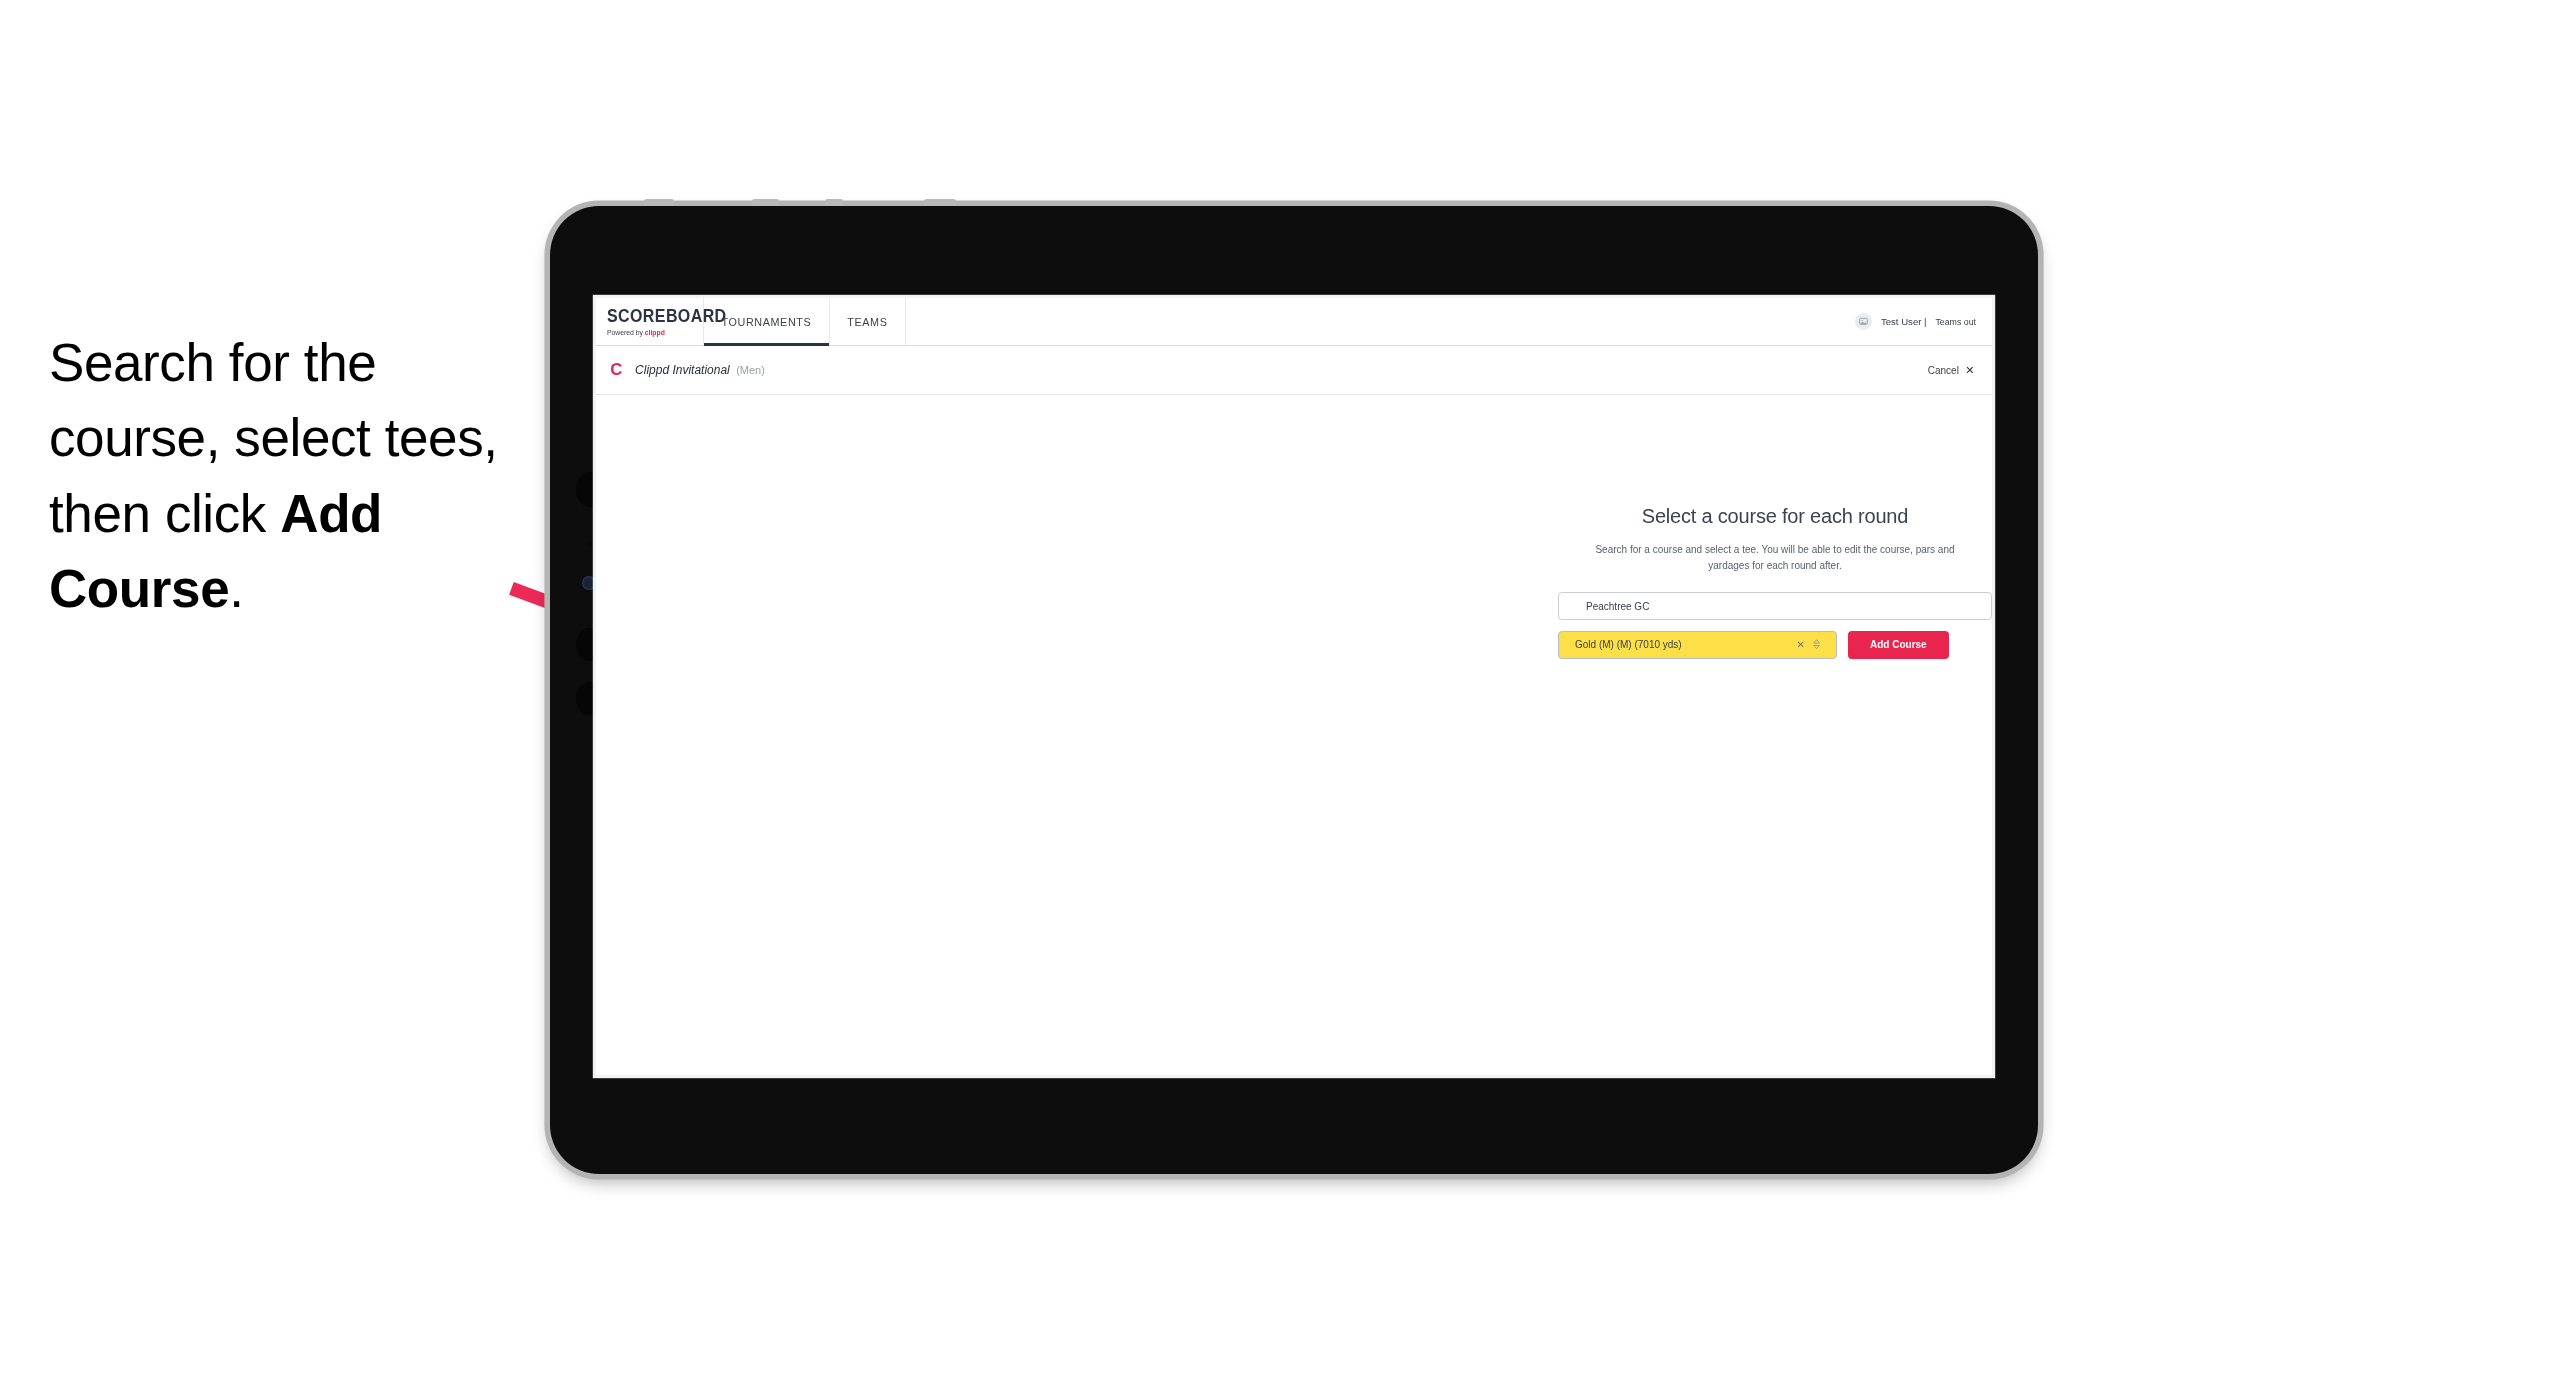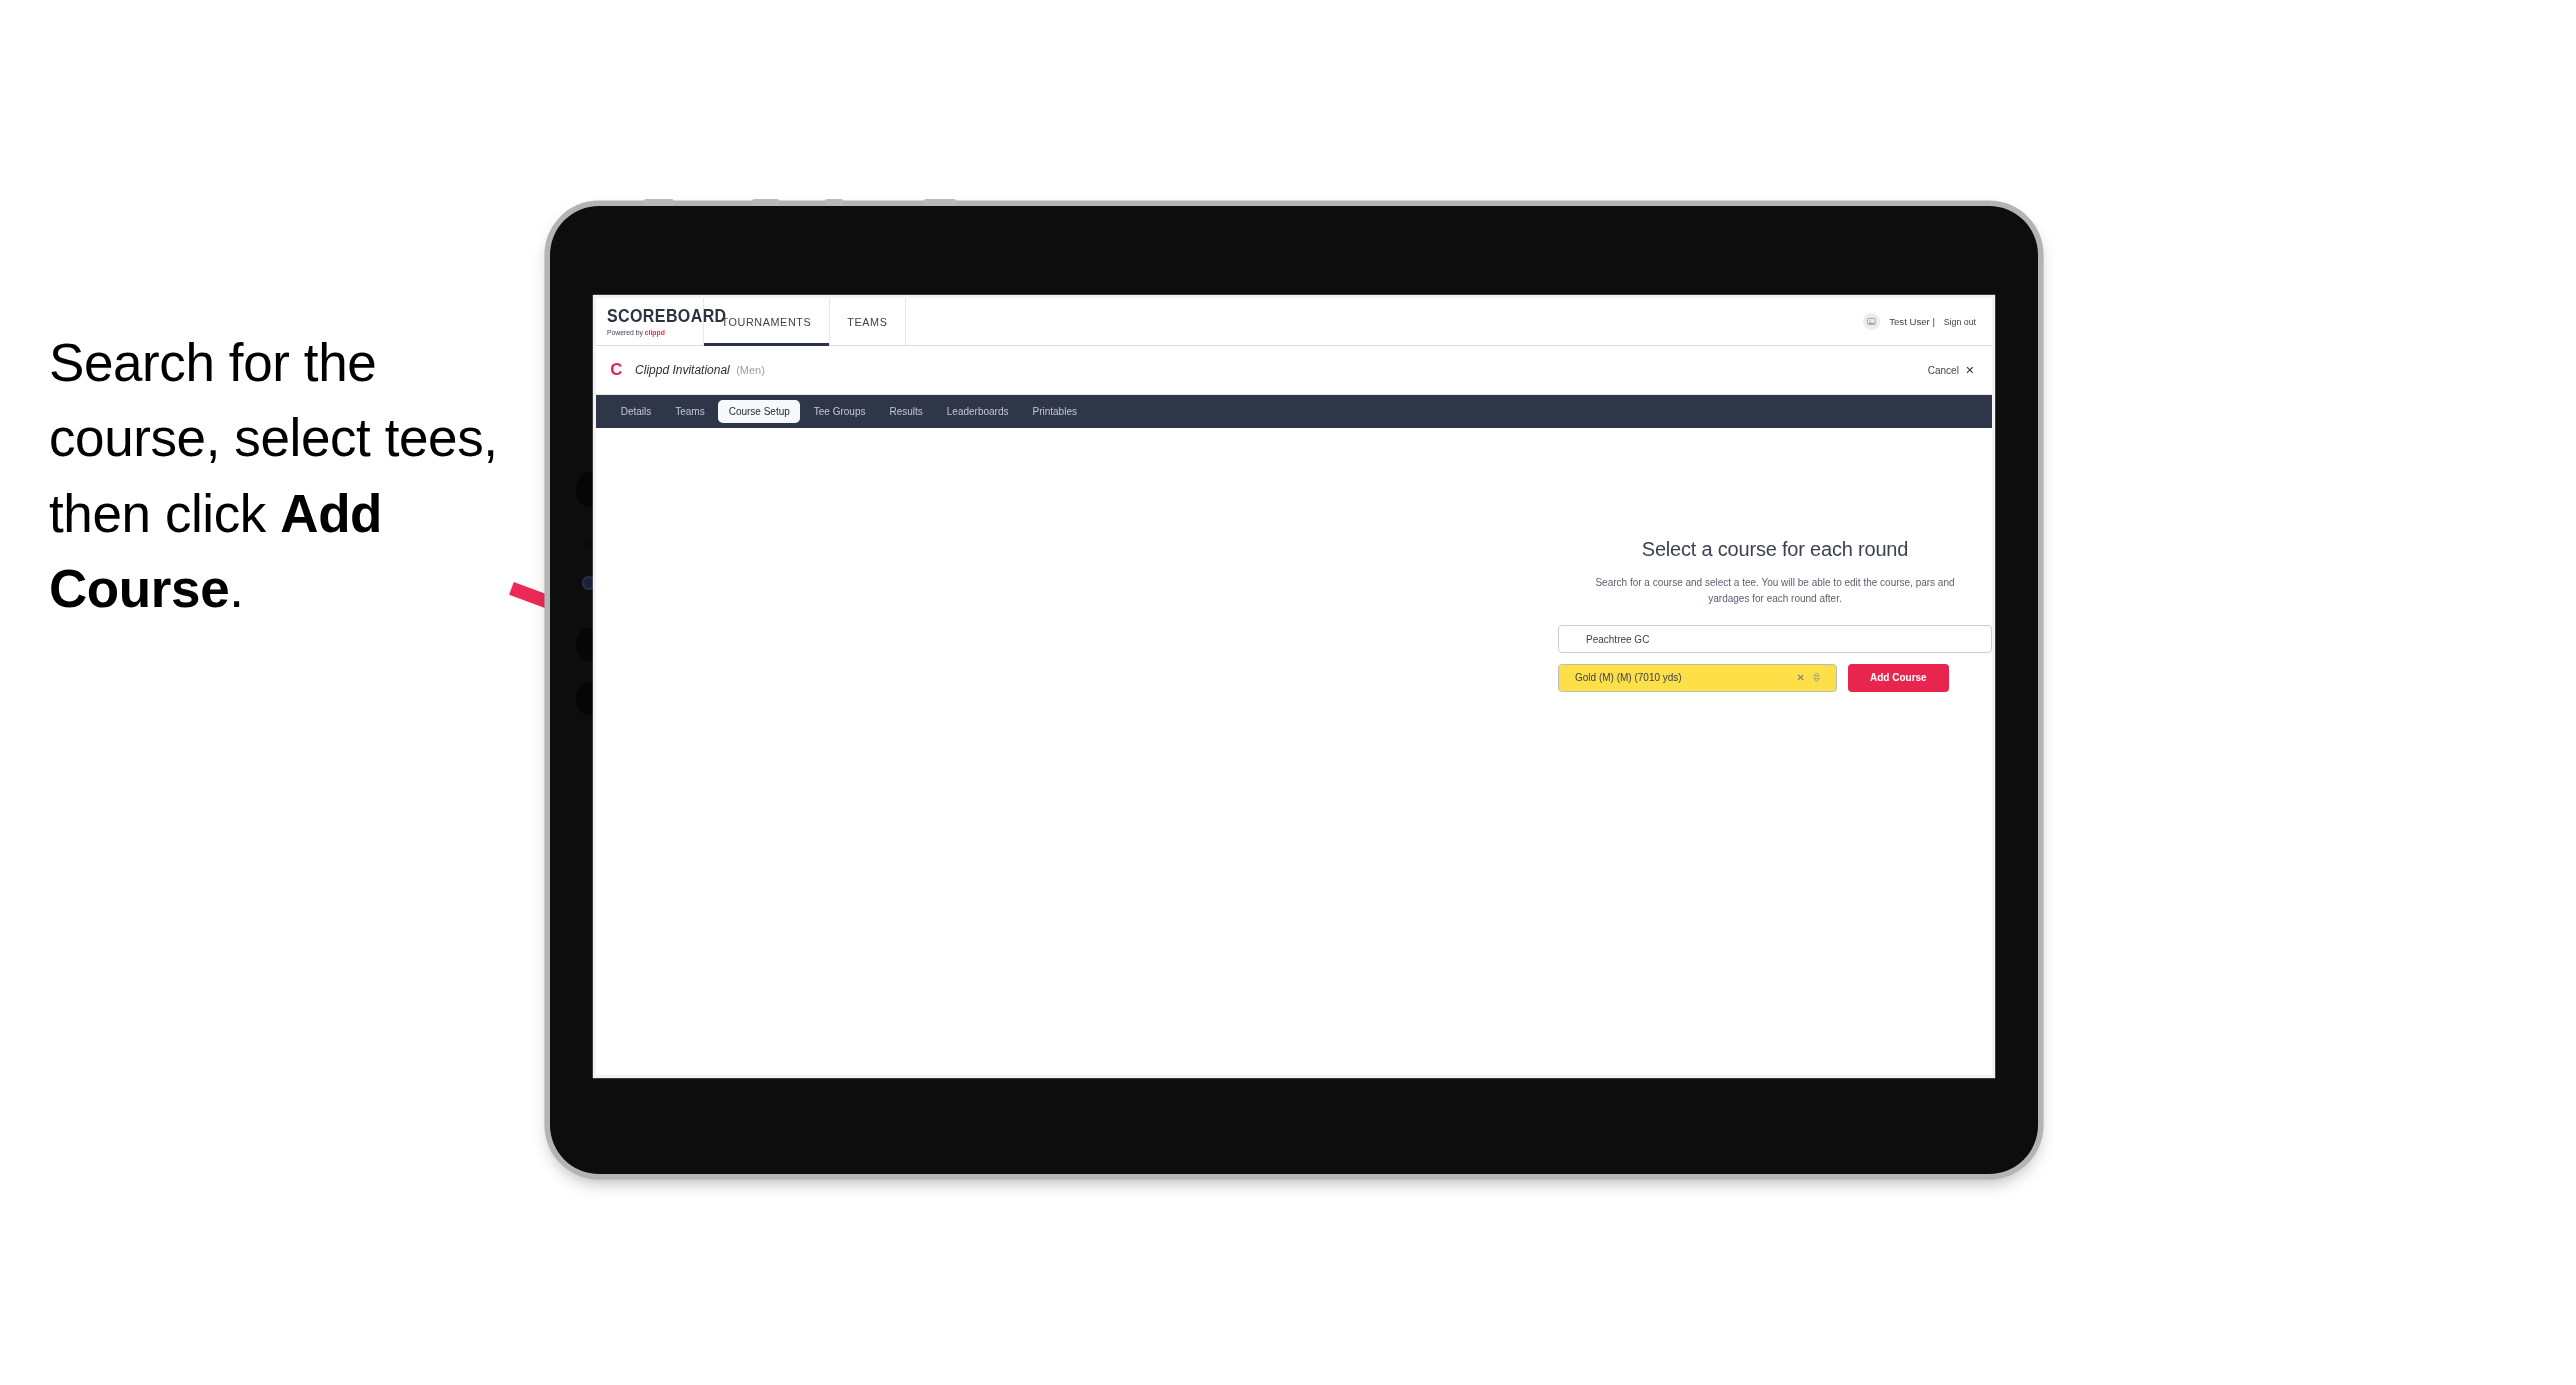--- a/index.html
+++ b/index.html
@@ -287,43 +287,34 @@
 
       <div id="topbar-right">
         <div id="avatar">
           <svg width="8.8" height="8.8" viewBox="0 0 16 16">
             <rect x="1" y="2.5" width="14" height="11" rx="1.8" fill="none" stroke="#8d929c" stroke-width="1.4"></rect>
             <circle cx="5.6" cy="6.4" r="1.1" fill="#8d929c"></circle>
             <path d="M2.2 12.4 L6.4 8.6 L9.4 11.2 L11.4 9.4 L14 12.4 Z" fill="#8d929c"></path>
           </svg>
         </div>
         <span id="user-name">Test User |</span>
-        <span id="signout">Sign out</span>
+        <span id="signout">Teams out</span>
       </div>
     </div>
 
     <div id="tourn-row">
       <span id="clippd-mark">C</span>
       <span id="tourn-name">Clippd Invitational</span>
       <span id="tourn-gender">(Men)</span>
       <div id="cancel-wrap">
         <span id="cancel-label">Cancel</span>
         <span id="cancel-x">✕</span>
       </div>
     </div>
 
-    <div id="section-tabs">
-      <div class="sec-tab">Details</div>
-      <div class="sec-tab">Teams</div>
-      <div class="sec-tab active">Course Setup</div>
-      <div class="sec-tab">Tee Groups</div>
-      <div class="sec-tab">Results</div>
-      <div class="sec-tab">Leaderboards</div>
-      <div class="sec-tab">Printables</div>
-    </div>
 
     <div id="main-body">
       <div id="form-panel">
         <div id="form-title">Select a course for each round</div>
         <div id="form-desc">Search for a course and select a tee. You will be able to edit the course, pars and yardages for each round after.</div>
 
         <input id="course-input" type="text" value="Peachtree GC" style="">
 
         <div id="tee-row">
           <div id="tee-select">

